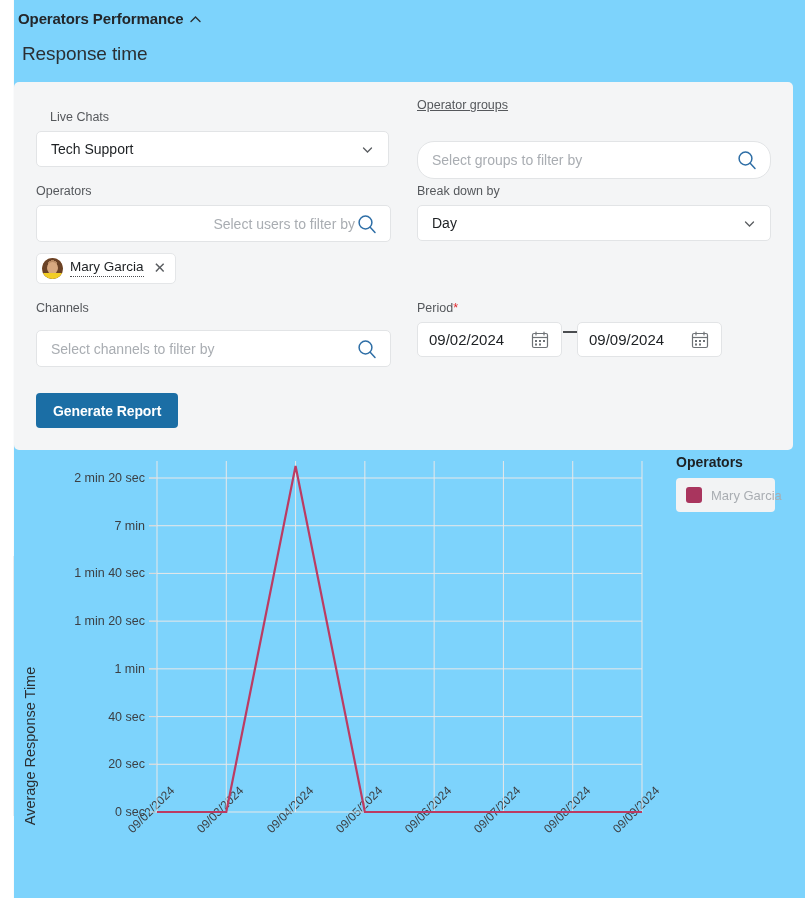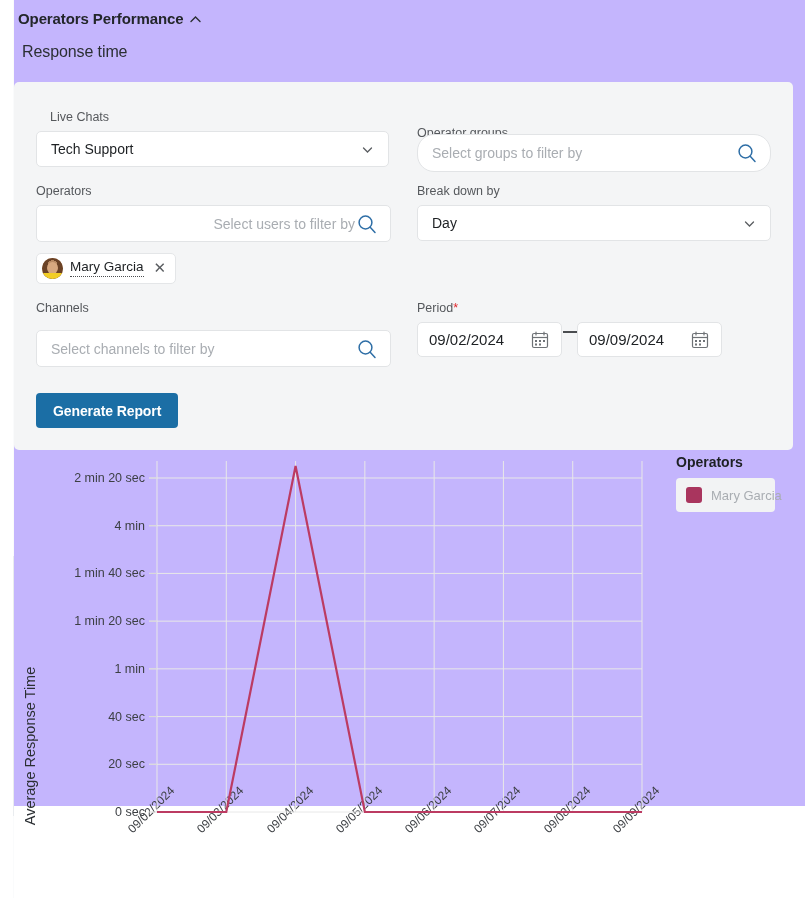--- a/index.html
+++ b/index.html
@@ -4,21 +4,21 @@
 <style>
   * { box-sizing: border-box; }
   html, body {
     margin: 0; padding: 0;
     width: 805px; height: 898px;
     background: #ffffff;
     font-family: "Liberation Sans", sans-serif;
     color: #2b2b2b;
     overflow: hidden;
   }
-  .page { position: relative; width: 805px; height: 806px; background:#c4b5fd; }
+  .page { position: relative; width: 805px; height: 898px; background:#7dd3fc; }
 
   
   .left-gutter {
     position:absolute; left:0; top:0; width:14px; height:898px;
     background:#ffffff; border-right:1px solid #fafbfc;
   }
   .left-rail {
     position:absolute; left:13px; top:556px; width:1px; height:260px;
     background:#e9ecef;
   }
@@ -31,21 +31,21 @@
   .panel-header .title {
     font-size:15px; font-weight:bold; color:#23262a; letter-spacing:-0.1px;
   }
   .chev-up {
     display:inline-block; width:13px; height:13px; position:relative; top:1px;
   }
   .chev-up svg { display:block; }
 
   .section-title {
     position:absolute; left:22px; top:43px;
-    font-size:16px; color:#2b2f33; letter-spacing:-0.1px;
+    font-size:19px; color:#2b2f33; letter-spacing:-0.1px;
   }
 
   
   .filter-panel {
     position:absolute; left:14px; top:82px; width:779px; height:368px;
     background:#f4f5f6; border-radius:5px;
   }
   .fld-label {
     position:absolute; font-size:12.5px; color:#55585c;
   }
@@ -176,22 +176,22 @@
     <div class="fld-label" style="left:36px; top:28px;">Live Chats</div>
     <div class="ctrl" style="left:22px; top:49px; width:353px; height:36px;">
       <span class="val">Tech Support</span>
       <span class="caret">
         <svg width="13" height="13" viewBox="0 0 13 13">
             <path d="M2.5 5 L6.5 9 L10.5 5" fill="none" stroke="#5a5d61" stroke-width="1.3" stroke-linecap="round"></path>
           </svg>
       </span>
     </div>
 
-    <div class="fld-label" style="left:403px; top:44px;">Operator groups</div>
-    <div class="ctrl" style="left:403px; top:52px; width:354px; height:38px;border-radius:17px;">
+    <div class="fld-label" style="left:403px; top:16px;text-decoration:underline;">Operator groups</div>
+    <div class="ctrl" style="left:403px; top:59px; width:354px; height:38px;border-radius:17px;">
       <span class="ph">Select groups to filter by</span>
       <span class="srch">
         <svg width="22" height="22" viewBox="0 0 22 22">
             <circle cx="9.5" cy="9.5" r="6.4" fill="none" stroke="#2e6ea6" stroke-width="1.5"></circle>
             <line x1="14.2" y1="14.2" x2="19" y2="19.4" stroke="#2e6ea6" stroke-width="1.5" stroke-linecap="round"></line>
           </svg>
       </span>
     </div>
 
     <div class="fld-label" style="left:22px; top:102px;">Operators</div>
@@ -279,21 +279,21 @@
 
   <div class="chart-area">
     <div class="y-axis-title">Average Response Time</div>
     <div class="ytick-wrap" id="yticks">
         <div class="ytick" style="top: 362px;">0 sec</div>
         <div class="ytick" style="top: 314.286px;">20 sec</div>
         <div class="ytick" style="top: 266.571px;">40 sec</div>
         <div class="ytick" style="top: 218.857px;">1 min</div>
         <div class="ytick" style="top: 171.143px;">1 min 20 sec</div>
         <div class="ytick" style="top: 123.429px;">1 min 40 sec</div>
-        <div class="ytick" style="top: 75.7143px;">4 min</div>
+        <div class="ytick" style="top: 75.7143px;">7 min</div>
         <div class="ytick" style="top: 28px;">2 min 20 sec</div>
       </div>
     <div id="xticks">
         <div class="xtick" style="left: 125px; top: 376px;">09/02/2024</div>
         <div class="xtick" style="left: 194.286px; top: 376px;">09/03/2024</div>
         <div class="xtick" style="left: 263.571px; top: 376px;">09/04/2024</div>
         <div class="xtick" style="left: 332.857px; top: 376px;">09/05/2024</div>
         <div class="xtick" style="left: 402.143px; top: 376px;">09/06/2024</div>
         <div class="xtick" style="left: 471.429px; top: 376px;">09/07/2024</div>
         <div class="xtick" style="left: 540.714px; top: 376px;">09/08/2024</div>

